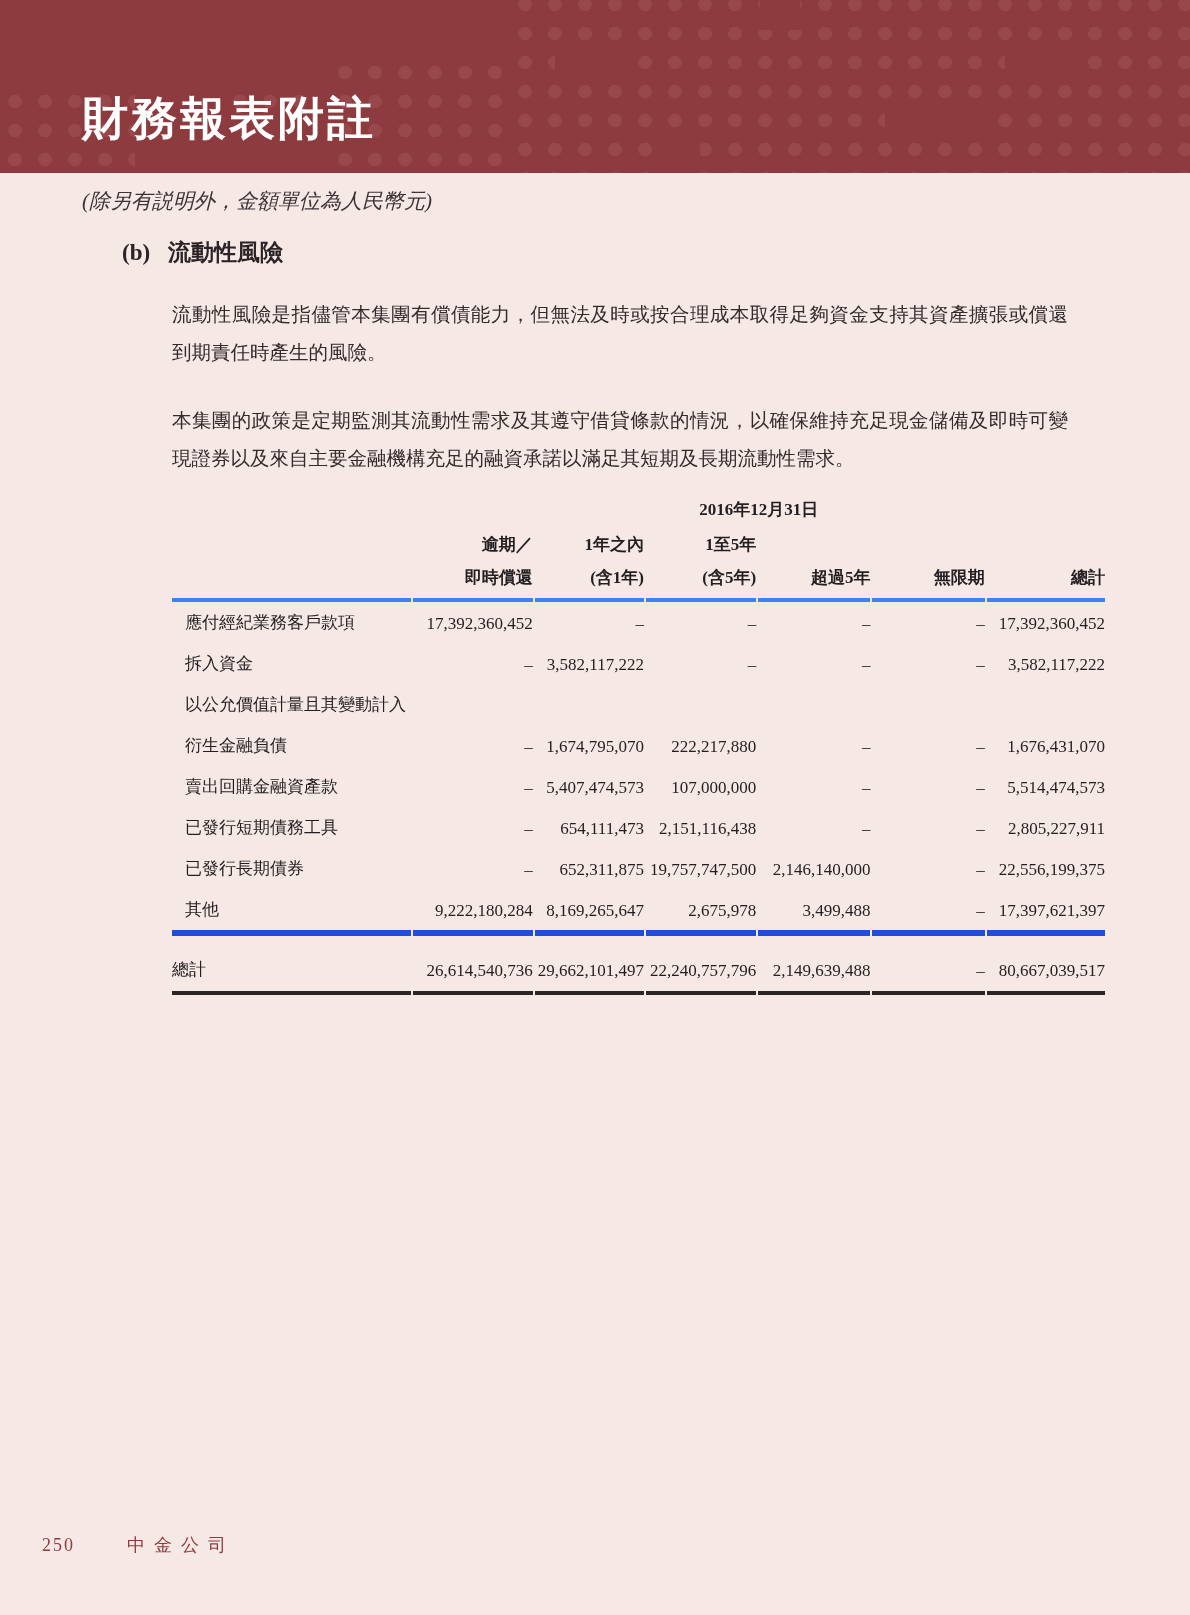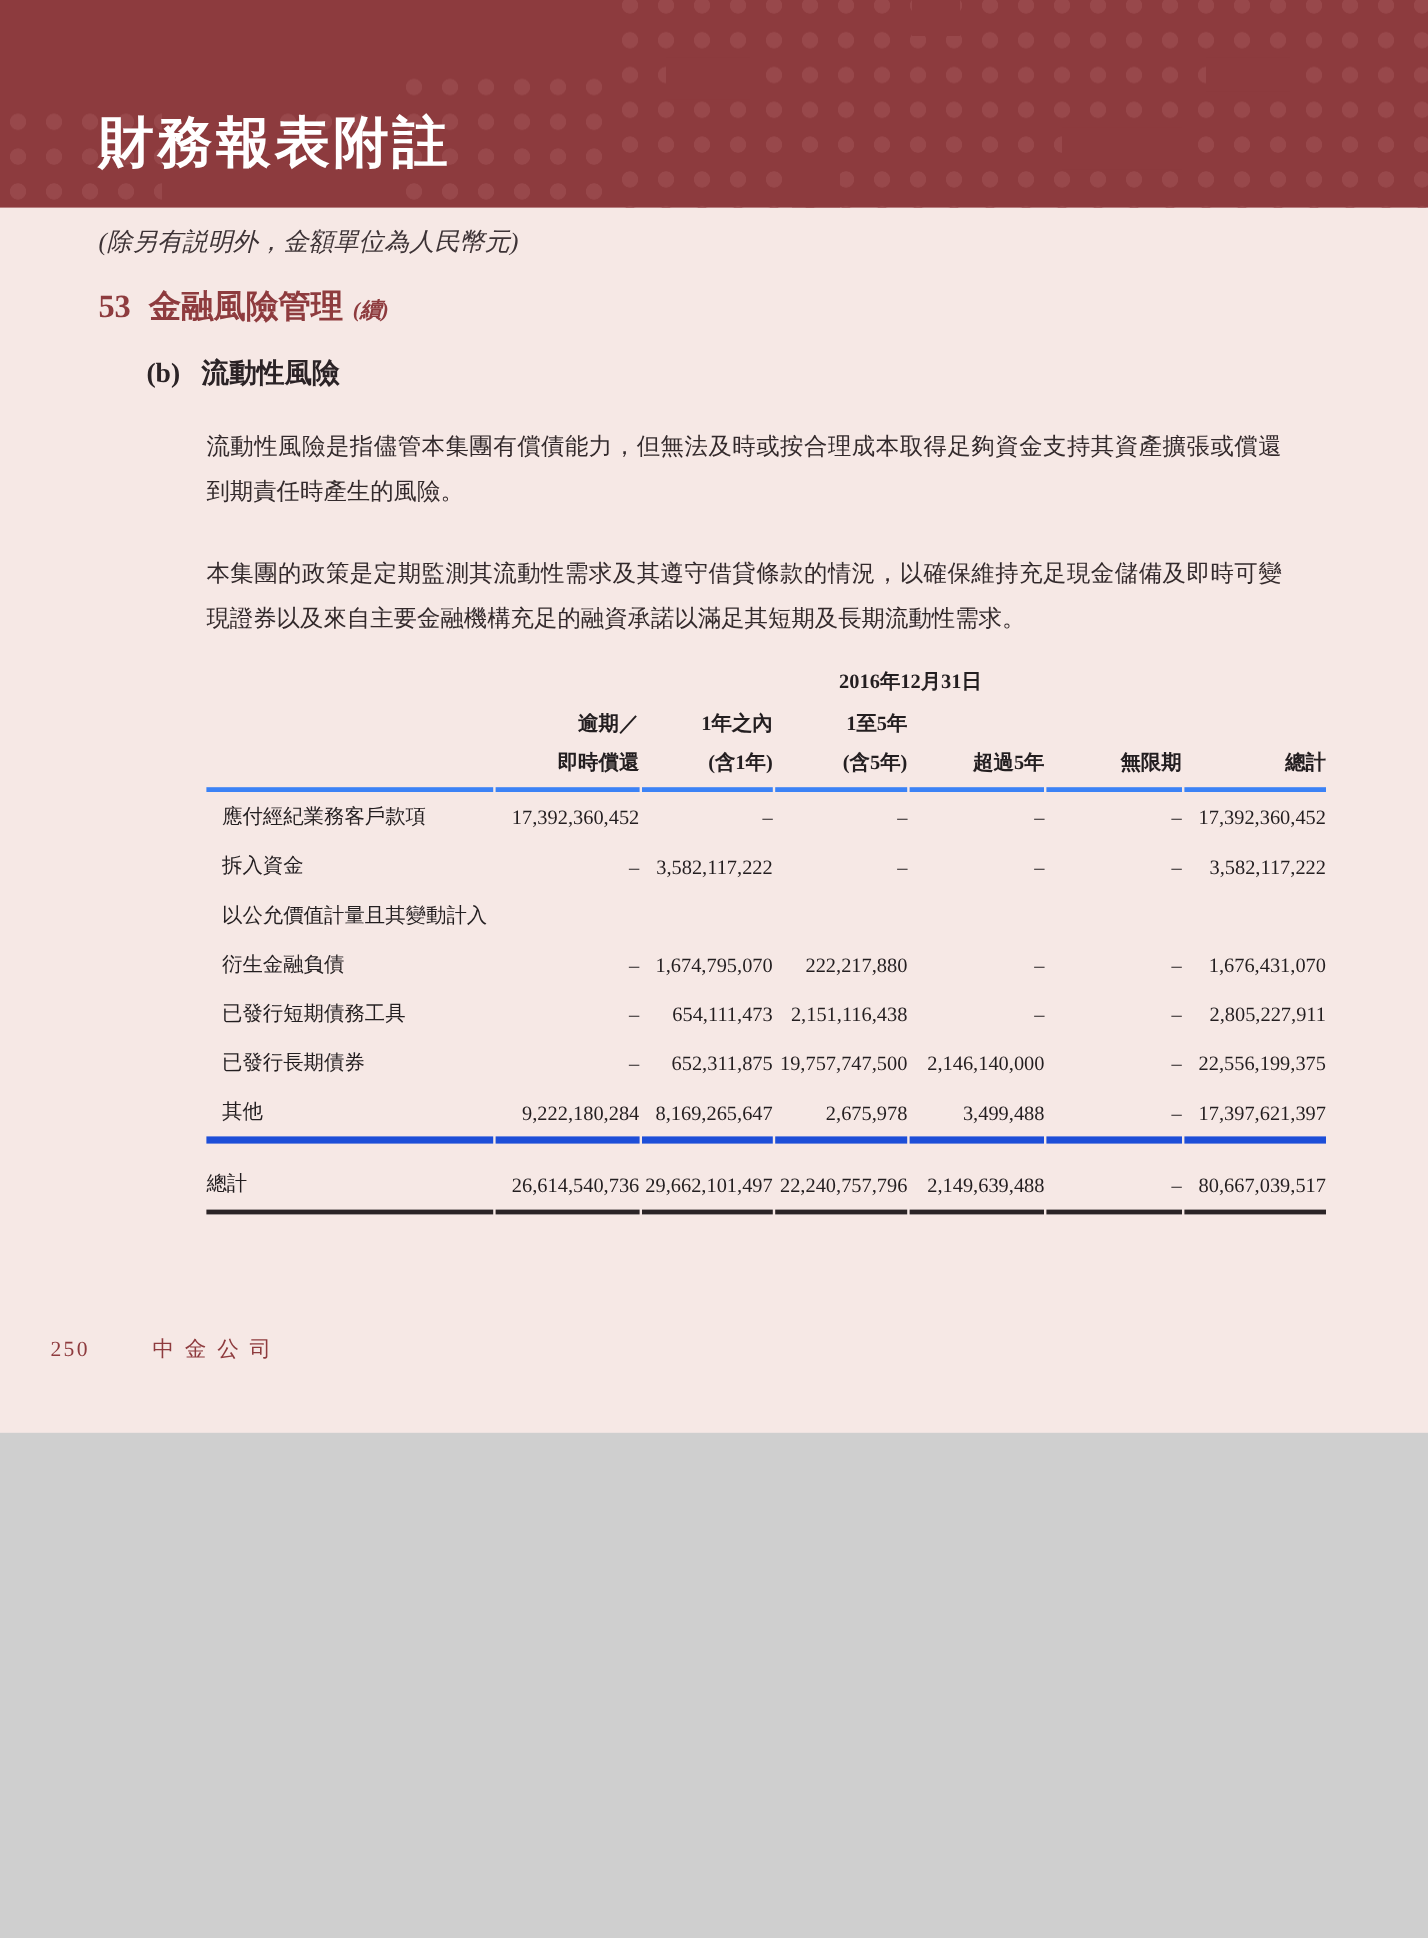--- a/index.html
+++ b/index.html
@@ -2,21 +2,21 @@
 <html><head>
 <meta charset="utf-8">
 <style>
   html,body{margin:0;padding:0;}
   body{
     font-family:"Liberation Serif","DejaVu Serif",serif;
     background:#cfcfcf;
   }
   .page{
     position:relative;
-    width:1190px;height:1194px;
+    width:1190px;height:1615px;
     margin:0 auto;
     background:#f6e8e5;
     overflow:hidden;
   }
   
   .band{
     position:relative;
     width:100%;height:173px;
     background:#8d3b3e;
     overflow:hidden;
@@ -129,23 +129,20 @@
     <div class="dot-gap g1"></div>
     <div class="dot-gap g2"></div>
     <div class="dot-gap g3"></div>
     <div class="dot-gap g4"></div>
     <div class="dot-gap g5"></div>
     <h1 class="band-title">財務報表附註</h1>
   </div>
 
   <div class="subtitle">(除另有説明外，金額單位為人民幣元)</div>
 
-  <div class="section-head">
-    <span class="sec-num">53</span><span>金融風險管理</span><span class="sec-cont">(續)</span>
-  </div>
 
   <div class="sub-head">
     <span class="sub-letter">(b)</span><span>流動性風險</span>
   </div>
 
   <p class="para first">流動性風險是指儘管本集團有償債能力，但無法及時或按合理成本取得足夠資金支持其資產擴張或償還到期責任時產生的風險。</p>
   <p class="para">本集團的政策是定期監測其流動性需求及其遵守借貸條款的情況，以確保維持充足現金儲備及即時可變現證券以及來自主要金融機構充足的融資承諾以滿足其短期及長期流動性需求。</p>
 
   <table class="fin-table">
     <colgroup>
@@ -212,20 +209,29 @@
         <tr class="data-row">
           <td class="indent1">衍生金融負債</td>
           <td class="num">–</td>
           <td class="num">1,674,795,070</td>
           <td class="num">222,217,880</td>
           <td class="num">–</td>
           <td class="num">–</td>
           <td class="num">1,676,431,070</td>
         </tr>
         <tr class="data-row">
+          <td class="indent1">賣出回購金融資產款</td>
+          <td class="num">–</td>
+          <td class="num">5,407,474,573</td>
+          <td class="num">107,000,000</td>
+          <td class="num">–</td>
+          <td class="num">–</td>
+          <td class="num">5,514,474,573</td>
+        </tr>
+        <tr class="data-row">
           <td class="indent1">已發行短期債務工具</td>
           <td class="num">–</td>
           <td class="num">654,111,473</td>
           <td class="num">2,151,116,438</td>
           <td class="num">–</td>
           <td class="num">–</td>
           <td class="num">2,805,227,911</td>
         </tr>
         <tr class="data-row">
           <td class="indent1">已發行長期債券</td>

